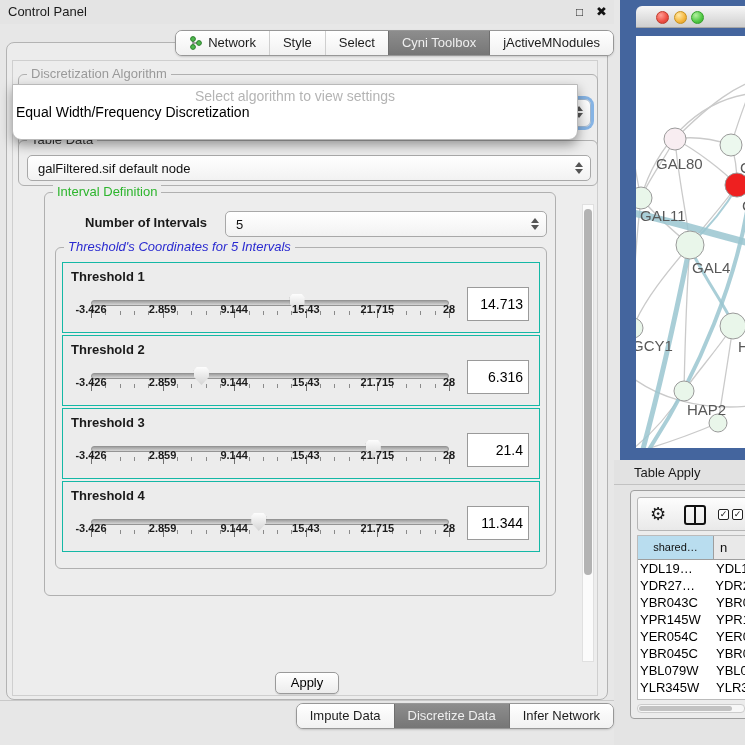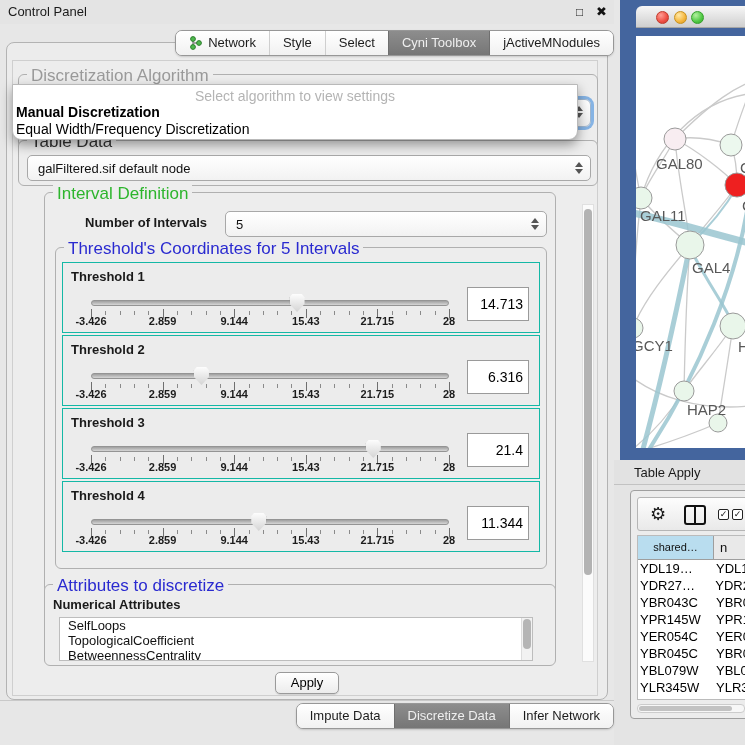--- a/index.html
+++ b/index.html
@@ -22,23 +22,23 @@
   .seg { display:flex; background:#fdfdfd; border:1px solid #979797; border-radius:7px; overflow:hidden; box-shadow:0 1px 2px rgba(0,0,0,.15); }
   .tab { display:flex; align-items:center; gap:5px; padding:4px 13px 5px; font-size:13px; color:#1c1c1c; border-left:1px solid #cfcfcf; background:linear-gradient(#ffffff,#f1f1f1); }
   .tab:first-child { border-left:none; }
   .tab.sel { background:linear-gradient(#8d8d8d,#767676); color:#efefef; border-left-color:#6f6f6f; }
   .tab.sel + .tab { border-left-color:#6f6f6f; }
 
   .divider-bottom { position:absolute; left:0; top:700px; width:614px; border-top:1px solid #c9c9c9; }
 
   
   .group { position:absolute; border:1px solid #b0b0b0; border-radius:6px; }
-  .gtitle { position:absolute; top:-9px; left:8px; background:#ededed; padding:0 4px; font-size:17px; white-space:nowrap; }
+  .gtitle { position:absolute; top:-9px; left:8px; background:#ededed; padding:0 4px; font-size:13px; white-space:nowrap; }
   .gtitle.green { color:#2db52d; }
-  .gtitle.blue  { color:#2a2ad0; }
+  .gtitle.blue  { color:#2a2ad0;font-style:italic; }
   .gtitle.faded { color:#9a9a9a; }
 
   .g-alg { left:18px; top:74px; width:580px; height:74px; background:#ededed; }
   .alg-combo { position:absolute; left:10px; top:24px; width:562px; height:28px; border-radius:6px; background:linear-gradient(#fff,#eee); border:1px solid #9fb6cf; box-shadow:0 0 0 3px #85b3e4; }
 
   
   .popup { position:absolute; left:12px; top:84px; width:566px; height:56px; background:#ffffff; border:1px solid #b9b9b9; border-radius:0 0 9px 9px; box-shadow:0 5px 12px rgba(0,0,0,.38); z-index:40; overflow:hidden; }
   .popup .ph { display:block; text-align:center; color:#b4b4b4; font-size:14px; padding-top:3px; height:19px; }
   .popup .opt { display:block; font-size:14px; padding:0 0 1px 3px; height:17px; line-height:17px; color:#000; }
   .popup .opt.bold { font-weight:bold; }
@@ -61,21 +61,21 @@
   .thr-label { position:absolute; left:8px; top:6px; font-weight:bold; font-size:13px; }
   .slider { position:absolute; left:28px; top:32px; width:358px; height:36px; }
   .track { position:absolute; left:0; top:5px; width:100%; height:6px; border-radius:3px; background:linear-gradient(#9f9f9f,#d6d6d6); border:1px solid #949494; }
   .thumb { position:absolute; top:-1px; width:15px; height:18px; margin-left:-8px;
            background:linear-gradient(#fdfdfd,#d4d4d4);
            clip-path:polygon(18% 0,82% 0,100% 18%,100% 55%,50% 100%,0 55%,0 18%);
            filter:drop-shadow(0 0 1px #8a8a8a); }
   .ticks { position:absolute; left:0; top:14px; width:100%; height:9px; }
   .tick { position:absolute; top:2px; width:1px; height:4px; background:#8a8a8a; }
   .tick.major { top:0; height:9px; background:#6f6f6f; }
-  .ticklabels { position:absolute; left:0; top:20px; width:100%; height:12px;padding-left:24px; }
+  .ticklabels { position:absolute; left:0; top:8px; width:100%; height:12px;padding-left:24px; }
   .tl { position:absolute; transform:translateX(-50%); font-size:11px; font-weight:bold; color:#1c1c1c; white-space:nowrap; }
   .thr-value { position:absolute; right:10px; top:24px; width:62px; height:34px; border:1px solid #9a9a9a; background:#fff; font-family:"Liberation Sans",sans-serif; font-size:14px; text-align:right; padding-right:5px; color:#000; }
 
   .g-attr { left:44px; top:584px; width:512px; height:82px; background:#ededed; }
   .attr-label { position:absolute; left:8px; top:12px; font-weight:bold; font-size:13px; }
   .attr-list { position:absolute; left:14px; top:32px; width:474px; height:44px; background:#fff; border:1px solid #bdbdbd; overflow:hidden; }
   .attr-item { font-size:13px; padding-left:8px; height:15px; line-height:15px; color:#111; }
   .attr-vscroll { position:absolute; right:0; top:0; width:11px; height:100%; background:#f2f2f2; border-left:1px solid #ddd; }
   .attr-vthumb { position:absolute; left:1px; top:1px; width:8px; height:30px; border-radius:4px; background:#b5b5b5; }
 
@@ -175,21 +175,20 @@
       <span class="stepper">
           <i class="up"></i>
           <i class="dn"></i>
         </span>
     </div>
   </div>
 
   <div class="popup">
     <span class="ph">Select algorithm to view settings</span>
     <div id="popup-options">
-        <span class="opt bold">Manual Discretization</span>
         <span class="opt">Equal Width/Frequency Discretization</span>
       </div>
   </div>
 
   <div class="group g-interval">
     <span class="gtitle green">Interval Definition</span>
     <span class="noi-label">Number of Intervals</span>
     <div class="combo noi-combo">
       <span>5</span>
       <span class="stepper">
@@ -377,34 +376,20 @@
                 <span class="tl" style="left: 80%;">21.715</span>
                 <span class="tl" style="left: 100%;">28</span>
               </div>
     </div>
     <input class="thr-value" readonly="" value="11.344" style="">
   </div>
 </div>
     </div>
   </div>
 
-  <div class="group g-attr">
-    <span class="gtitle blue">Attributes to discretize</span>
-    <span class="attr-label">Numerical Attributes</span>
-    <div class="attr-list">
-      <div id="attr-items">
-          <div class="attr-item">SelfLoops</div>
-          <div class="attr-item">TopologicalCoefficient</div>
-          <div class="attr-item">BetweennessCentrality</div>
-        </div>
-      <div class="attr-vscroll">
-          <div class="attr-vthumb"></div>
-        </div>
-    </div>
-  </div>
 
   <button class="apply-btn">Apply</button>
 
   <div class="cp-vscroll">
       <div class="cp-vthumb"></div>
     </div>
 
   <div class="divider-bottom"></div>
   <div class="tabbar bottom">
       <div class="seg" id="bottom-tabs">

